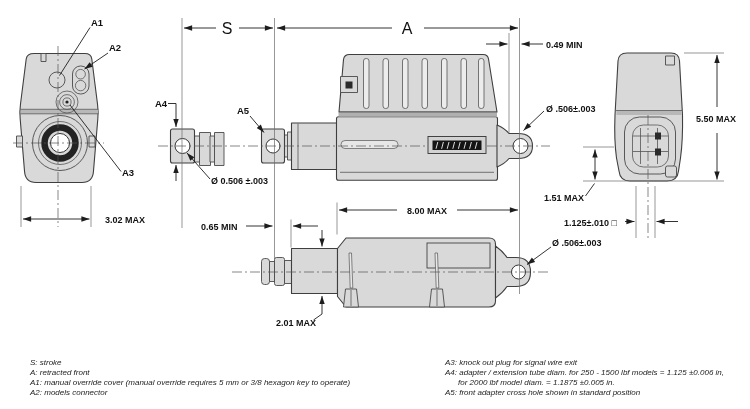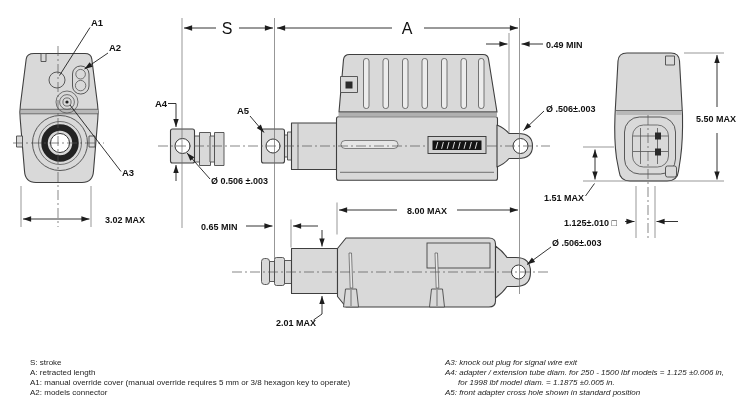--- a/index.html
+++ b/index.html
@@ -237,25 +237,25 @@
     <text class="dimtext" x="105" y="222.5">3.02 MAX</text>
     <text class="dimtext" x="211" y="184">Ø 0.506 ±.003</text>
     <text class="callout" x="91" y="25.5">A1</text>
     <text class="callout" x="109" y="51">A2</text>
     <text class="callout" x="122" y="175.5">A3</text>
     <text class="callout" x="155" y="107">A4</text>
     <text class="callout" x="237" y="113.5">A5</text>
   </g>
 </svg>
 
-<div class="legend" style="left:30px;top:358px;">
+<div class="legend" style="left:30px;top:358px;font-style:italic;">
   <div>S: stroke</div>
-  <div>A: retracted length</div>
+  <div>A: retracted front</div>
   <div>A1: manual override cover (manual override requires 5 mm or 3/8 hexagon key to operate)</div>
   <div>A2: models connector</div>
 </div>
 <div class="legend" style="left:445px;top:358px;font-style:italic;">
   <div>A3: knock out plug for signal wire exit</div>
   <div>A4: adapter / extension tube diam. for 250 - 1500 lbf models = 1.125 ±0.006 in,</div>
-  <div class="indent">for 1998 lbf model diam. = 1.1875 ±0.005 in.</div>
+  <div class="indent">for 2000 lbf model diam. = 1.1875 ±0.005 in.</div>
   <div>A5: front adapter cross hole shown in standard position</div>
 </div>
 </div>
 
 </body></html>

